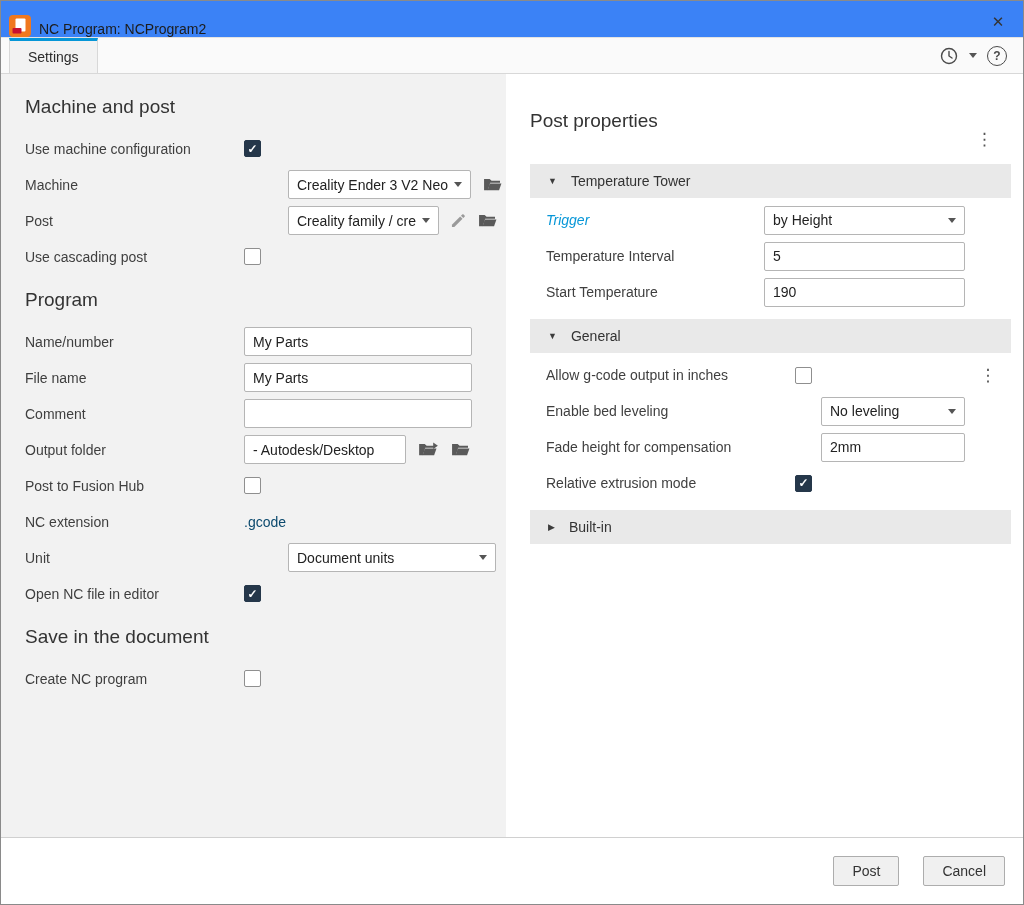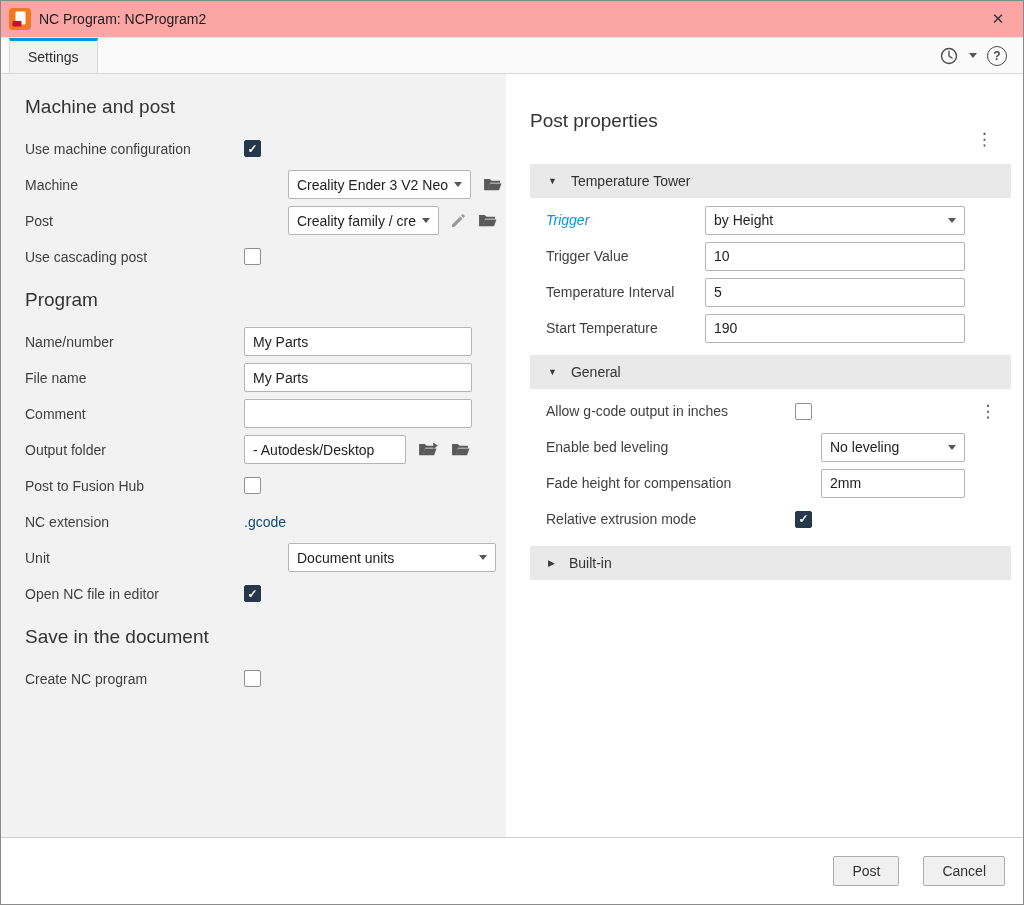--- a/index.html
+++ b/index.html
@@ -9,22 +9,22 @@
   .dialog {
     width:1024px; height:905px;
     border:1px solid #8a8a8a;
     display:flex; flex-direction:column;
     background:#fff;
   }
 
   
   .titlebar {
     height:37px; flex:0 0 37px;
-    background:#fca5a5;
-    display:flex; align-items:center;
+    background:#3b82f6;
+    display:flex; align-items:flex-end;
     padding:0 10px 0 8px;
     border-bottom:1px solid #e3e3e3;
   }
   .app-icon { width:22px; height:22px; margin-right:8px; display:flex; }
   .win-title { font-size:14px; color:#1c1c1c; }
   .close-btn {
     margin-left:auto; width:30px; height:30px;
     display:flex; align-items:center; justify-content:center;
     font-size:15px; color:#333; cursor:pointer;
   }
@@ -86,21 +86,21 @@
     font-family:"Liberation Sans", sans-serif;
   }
   .select { display:flex; align-items:center; justify-content:space-between; gap:6px; cursor:pointer;margin-left:44px; }
   .sel-text { white-space:nowrap; overflow:hidden; text-overflow:clip; }
   .caret {
     width:0; height:0; flex:0 0 auto;
     border-left:4px solid transparent; border-right:4px solid transparent;
     border-top:5px solid #555;
   }
   .w200 { width:200px; } .w166 { width:166px; } .w228 { width:228px; }
-  .w162 { width:162px; } .w235 { width:260px; } .w170 { width:144px; }
+  .w162 { width:162px; } .w235 { width:201px; } .w170 { width:144px; }
 
   .checkbox {
     width:17px; height:17px;
     border:1px solid #8f8f8f; border-radius:2px;
     background:#fff; cursor:pointer;
     display:flex; align-items:center; justify-content:center;
   }
   .checkbox .check { display:none; }
   .checkbox.checked { background:#25374a; border-color:#25374a; }
   .checkbox.checked .check { display:block; color:#fff; font-size:12px; font-weight:bold; line-height:1; }
@@ -318,25 +318,20 @@
 
         <div class="prop-row">
           <span class="prop-lbl modified">Trigger</span>
           <div class="select w235">
             <span class="sel-text">by Height</span>
             <span class="caret"></span>
           </div>
           <span class="gutter"></span>
         </div>
 
-        <div class="prop-row">
-          <span class="prop-lbl">Trigger Value</span>
-          <input class="input w235" value="10" style="">
-          <span class="gutter"></span>
-        </div>
 
         <div class="prop-row">
           <span class="prop-lbl">Temperature Interval</span>
           <input class="input w235" value="5" style="">
           <span class="gutter"></span>
         </div>
 
         <div class="prop-row">
           <span class="prop-lbl">Start Temperature</span>
           <input class="input w235" value="190" style="">

